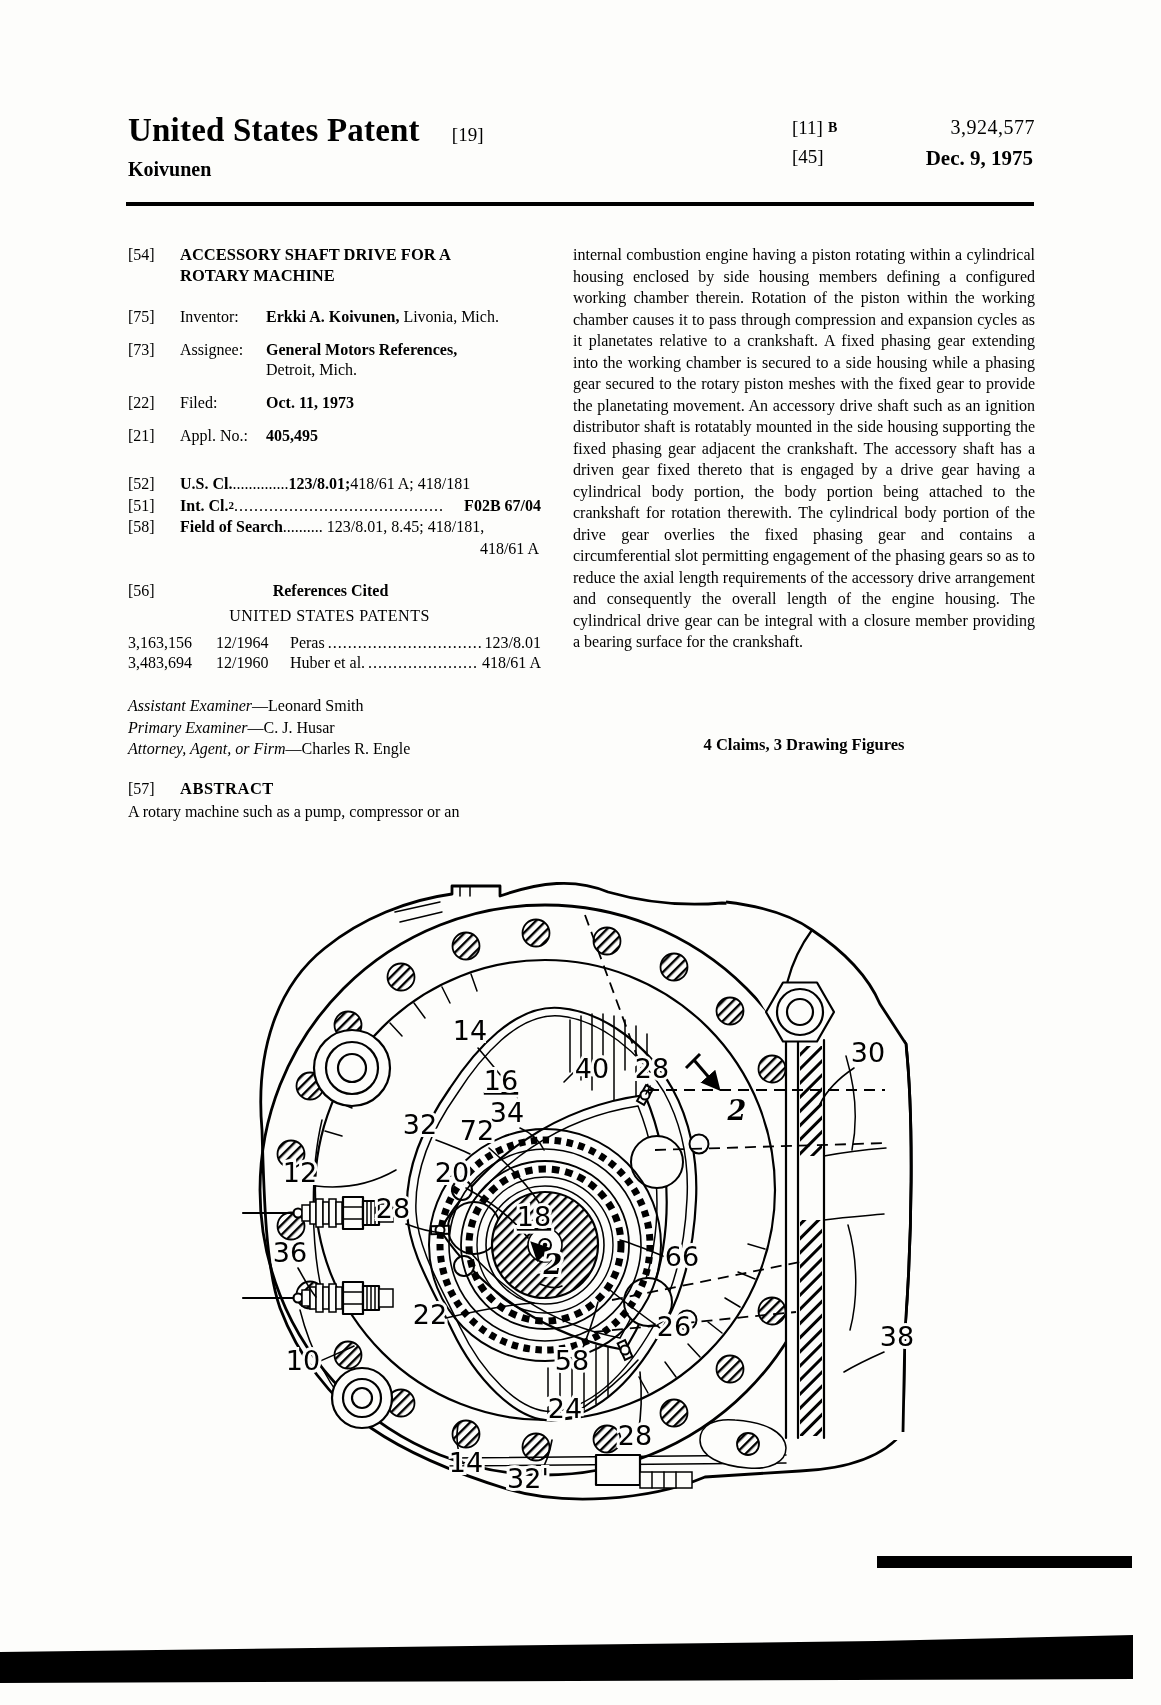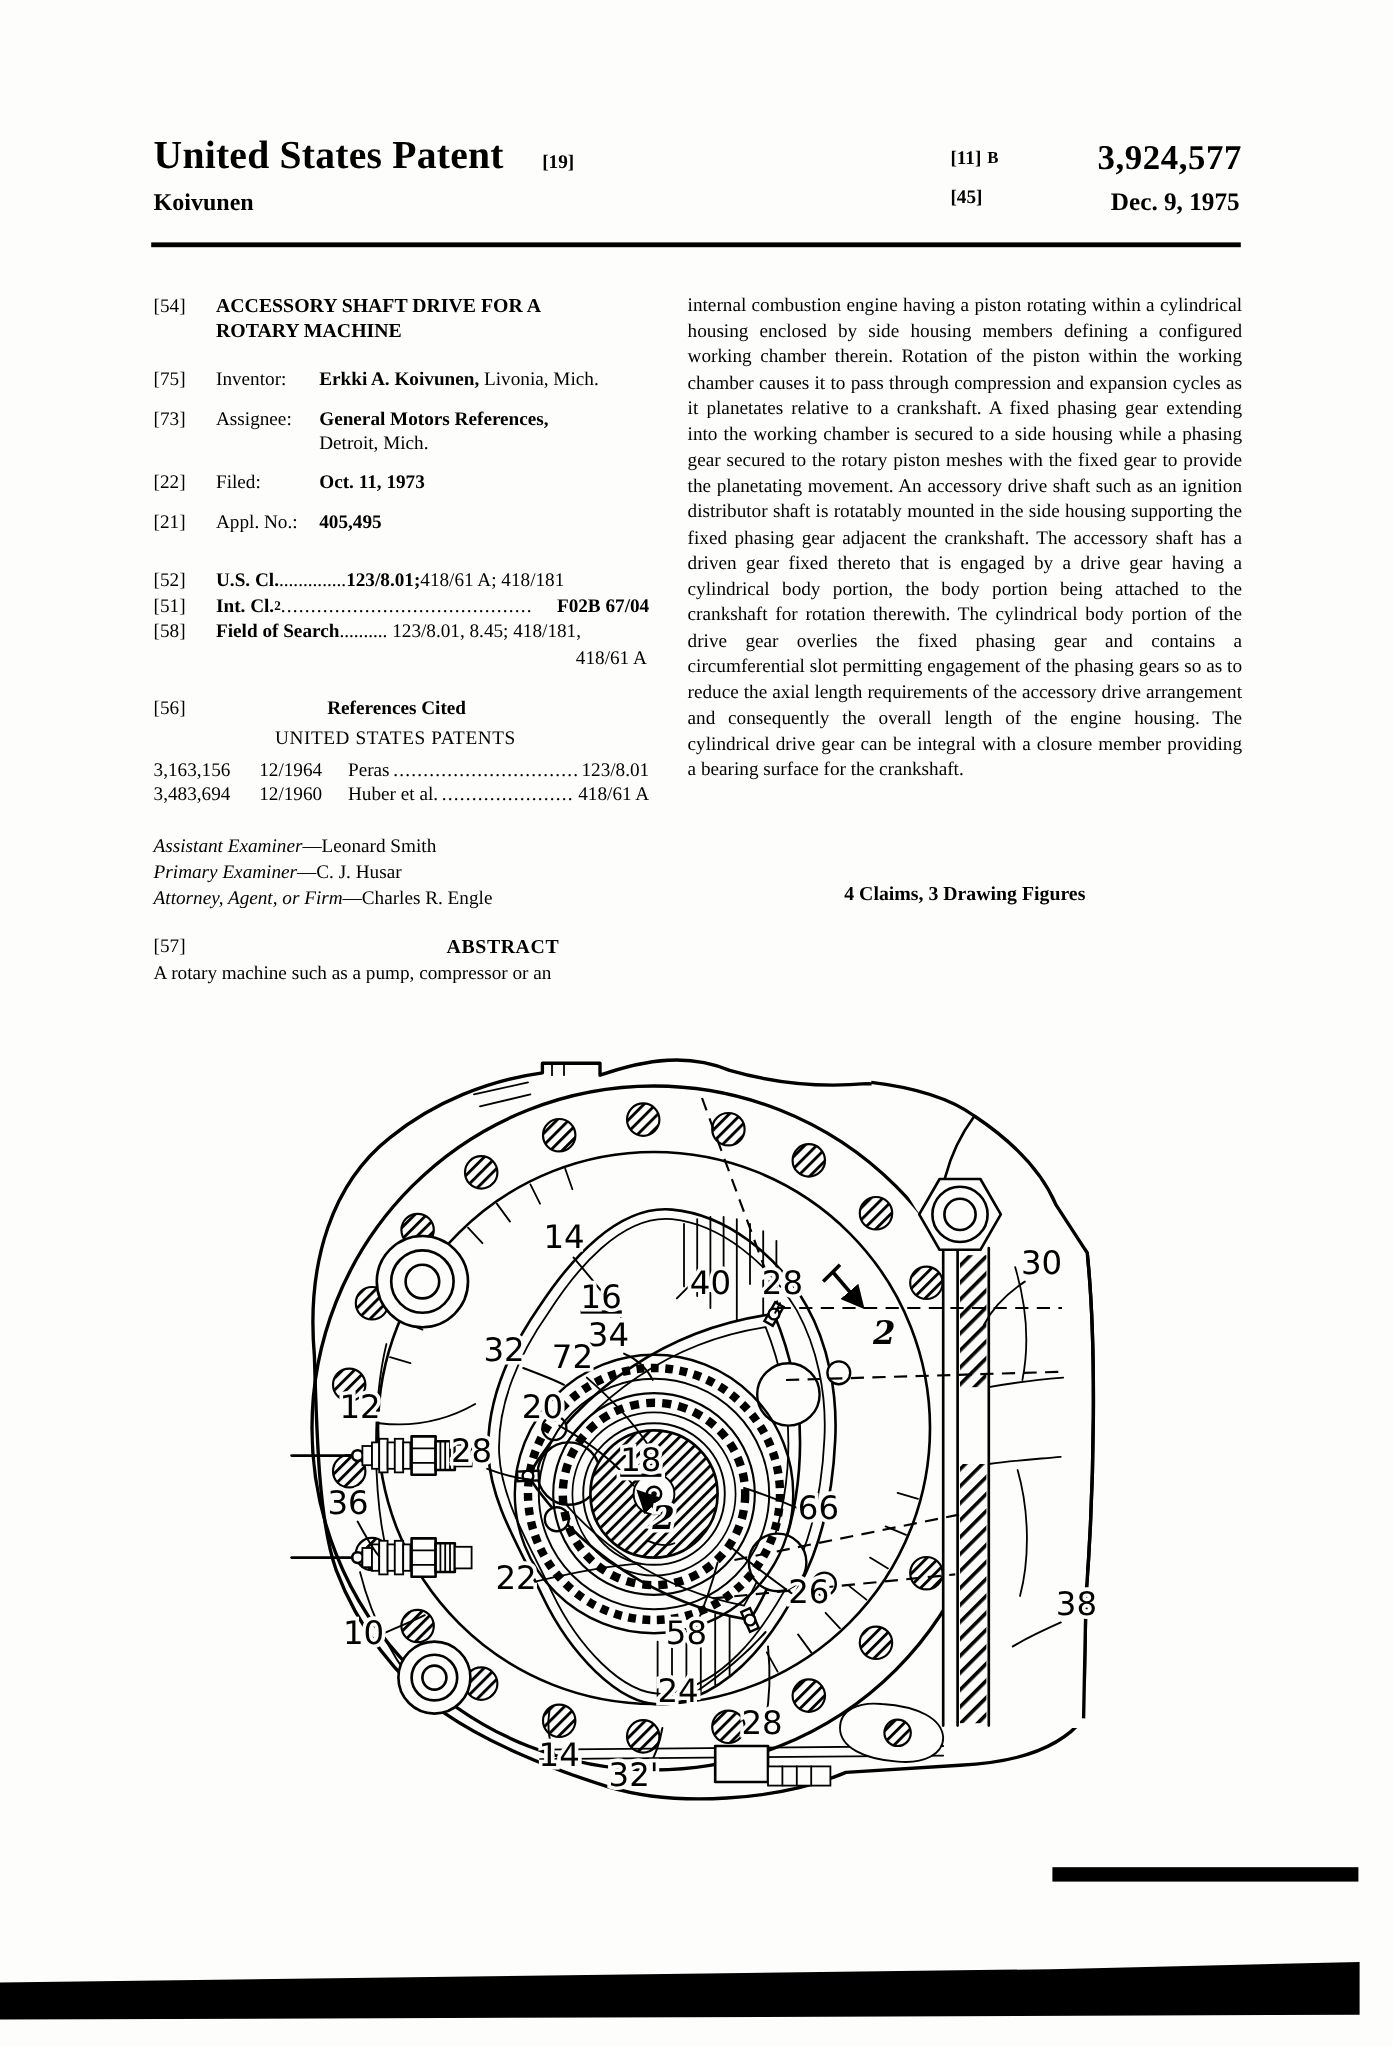--- a/index.html
+++ b/index.html
@@ -8,27 +8,27 @@
     font-family:"Liberation Serif",serif;color:#000;overflow:hidden;
   }
   .b{font-weight:bold}
   .i{font-style:italic}
   .sup{vertical-align:super;font-size:11px}
   .fill{flex:1 1 auto;overflow:hidden;white-space:nowrap;letter-spacing:1px}
 
   
   .h-left{position:absolute;left:128px;top:112px;width:560px}
   .h-title{font-size:33px;font-weight:bold;letter-spacing:0.2px}
-  .h-tag{font-size:16px;font-weight:bold}
+  .h-tag{font-size:19px;font-weight:normal}
   .h-title-tag{margin-left:28px}
   .h-inventor{font-size:20px;font-weight:bold;margin-top:9px}
   .h-right{position:absolute;left:792px;top:116px;width:243px}
   .h-num-row{display:flex;align-items:center}
   .h-b{font-size:14px;font-weight:bold;margin-left:5px}
-  .h-number{font-size:29px;font-weight:bold;margin-left:auto;letter-spacing:0.5px}
+  .h-number{font-size:20px;font-weight:normal;margin-left:auto;letter-spacing:0.5px}
   .h-date-row{display:flex;align-items:flex-start;margin-top:7px}
   .h-date{font-size:21px;font-weight:bold;margin-left:auto;margin-right:2px}
   .rule{position:absolute;left:126px;top:202px;width:908px;height:4px;background:#000}
 
   
   .col-left{position:absolute;left:128px;top:244px;width:413px;font-size:16px;line-height:20.5px}
   .col-right{position:absolute;left:573px;top:244px;width:462px;font-size:16px;line-height:21.5px}
   .abstract-par{text-align:justify}
   .claims-line{font-weight:bold;text-align:center;margin-top:81px;font-size:16.5px}
 
@@ -56,21 +56,21 @@
   .f56-sub{text-align:center;margin-top:4px;margin-right:10px;letter-spacing:0.5px}
   .ref-rows{margin-top:7px;line-height:19.5px}
   .ref-row{display:flex}
   .ref-num{flex:0 0 88px}
   .ref-date{flex:0 0 74px}
   .ref-dots{flex:1;overflow:hidden;white-space:nowrap;margin:0 3px;letter-spacing:1px}
   .exam-block{margin-top:23px;line-height:21.5px}
   .f57{margin-top:19px}
   .f57-head{display:flex}
   .f57-head .tag{flex:0 0 52px}
-  .f57-title{font-weight:bold;flex:1;text-align:right;margin-right:75px;font-size:16.5px;letter-spacing:0.5px}
+  .f57-title{font-weight:bold;flex:1;text-align:left;margin-right:75px;font-size:16.5px;letter-spacing:0.5px}
   .f57-line{margin-top:3px;text-align:justify}
 
   
   .figure-wrap{position:absolute;left:180px;top:855px;width:820px;height:675px}
   .bars-wrap{position:absolute;left:0;top:1540px;width:1161px;height:165px}
   svg{display:block}
   .ln{fill:none;stroke:#000;stroke-width:2.2px;stroke-linecap:round;stroke-linejoin:round}
   .ln-th{fill:none;stroke:#000;stroke-width:2.8px;stroke-linejoin:round}
   .ln-thin{fill:none;stroke:#000;stroke-width:1.5px;stroke-linecap:round}
   .wh{fill:#fdfdfb}

